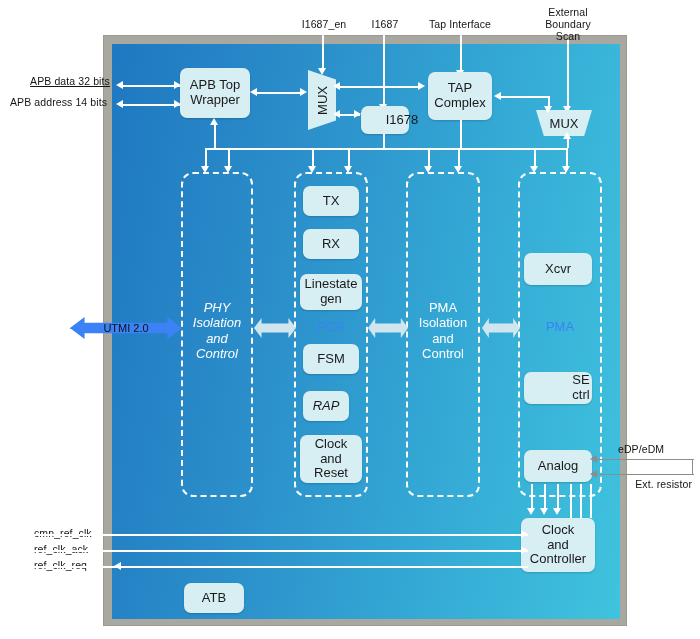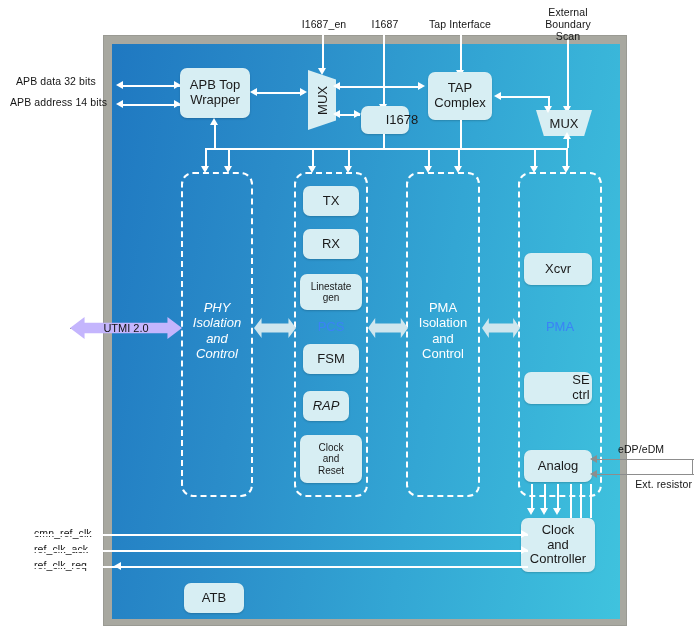--- a/index.html
+++ b/index.html
@@ -29,21 +29,21 @@
     border-radius:7px;
     color:#1a1a1a;
     font-size:13px;
     line-height:1.12;
     display:flex;align-items:center;justify-content:center;
     text-align:center;
     box-shadow:0 1px 2px rgba(0,0,0,.18);
     padding:2px;
     box-sizing:border-box;
   }
-  .box.small{font-size:10px;}
+  .box.small{font-size:13px;}
 
   
   .dashgroup{
     position:absolute;
     border:2px dashed #ffffff;
     border-radius:12px;
     box-sizing:border-box;
   }
   .dashlabel{
     position:absolute;
@@ -98,21 +98,21 @@
   .ar-u{border-left:4.5px solid transparent;border-right:4.5px solid transparent;border-bottom:7px solid #fff;}
   .ar-d{border-left:4.5px solid transparent;border-right:4.5px solid transparent;border-top:7px solid #fff;}
   .ar-l.gray{border-right-color:#8d8d8d;}
 
   
   .fatarrow{position:absolute;background:#cfe6ee;}
   .fat-lr{clip-path:polygon(0% 50%,18% 0%,18% 28%,82% 28%,82% 0%,100% 50%,82% 100%,82% 72%,18% 72%,18% 100%);}
 
   .utmi-arrow{
     position:absolute;
-    background:#c4b5fd;
+    background:#3b82f6;
     clip-path:polygon(0% 50%,13% 4%,13% 28%,87% 28%,87% 4%,100% 50%,87% 96%,87% 72%,13% 72%,13% 96%);
     display:flex;align-items:center;justify-content:center;
   }
   .utmi-arrow span{font-size:11px;color:#111;}
 </style>
 </head>
 <body>
 
 <div id="stage">
 
@@ -131,21 +131,21 @@
 
   <div class="ln lnv" style="left:383px;top:34px;height:72px;"></div>
   <div class="arrow ar-d" style="left:379px;top:104px;"></div>
 
   <div class="ln lnv" style="left:460px;top:34px;height:38px;"></div>
   <div class="arrow ar-d" style="left:456px;top:70px;"></div>
 
   <div class="ln lnv" style="left:567px;top:40px;height:70px;"></div>
   <div class="arrow ar-d" style="left:563px;top:106px;"></div>
 
-  <div class="extlabel" style="left:16px;top:75px;width:108px;text-align:left;">APB data 32 bits</div>
+  <div class="extlabel" style="left:16px;top:75px;width:108px;text-align:center;text-decoration:underline;">APB data 32 bits</div>
   <div class="extlabel" style="left:10px;top:96px;width:118px;text-align:left;">APB address 14 bits</div>
 
   <div class="ln lnh" style="left:122px;top:85px;width:58px;"></div>
   <div class="arrow ar-l" style="left:116px;top:81px;"></div>
   <div class="arrow ar-r" style="left:174px;top:81px;"></div>
 
   <div class="ln lnh" style="left:122px;top:104px;width:58px;"></div>
   <div class="arrow ar-l" style="left:116px;top:100px;"></div>
   <div class="arrow ar-r" style="left:174px;top:100px;"></div>
 

